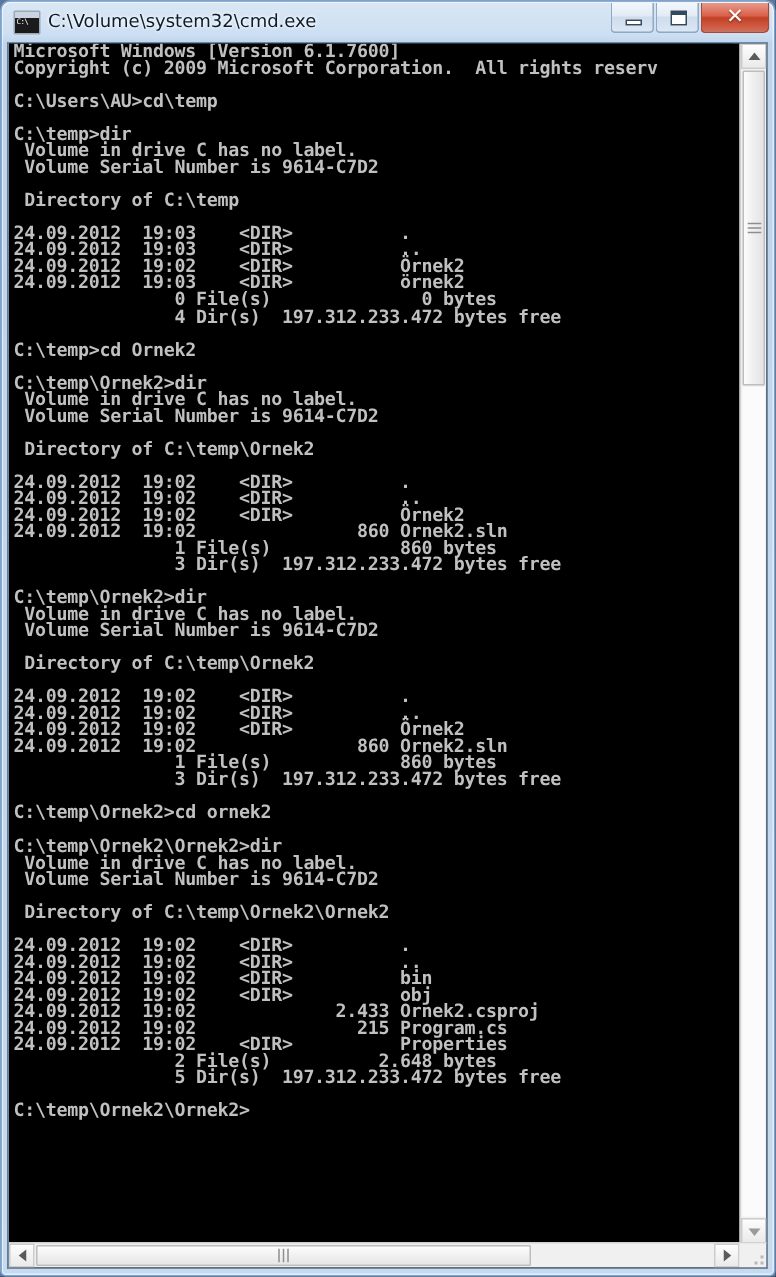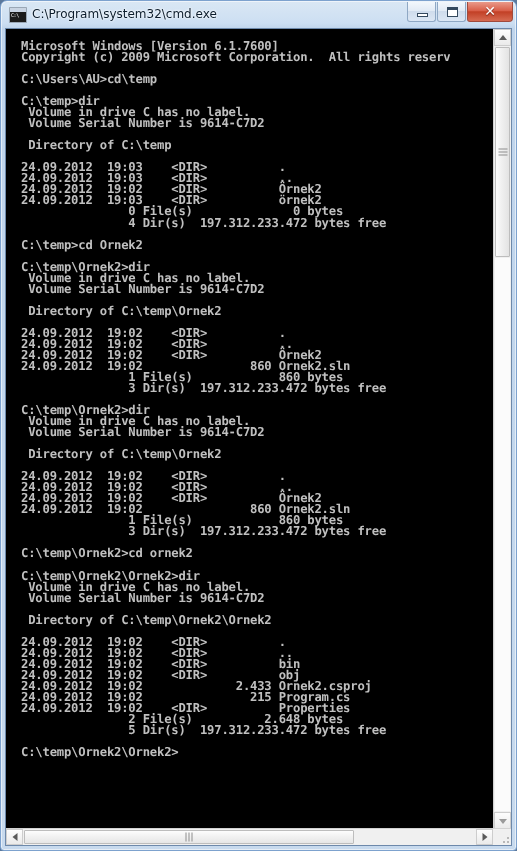--- a/index.html
+++ b/index.html
@@ -149,21 +149,21 @@
     left: 0; top: 0;
     width: 482px; height: 800px;
     background: #000000;
     overflow: hidden;
     padding: 0;
   }
   .console-text {
     position: absolute;
     left: 3px;
     top: 0px;
-    margin: 12px;
+    margin: 0;
     color: #c0c0c0;
     font-family: "DejaVu Sans Mono", "Liberation Mono", monospace;
     font-size: 12.2px;
     line-height: 11.03px;
     white-space: pre;
     letter-spacing: -0.18px;
     font-weight: bold;
     -webkit-font-smoothing: none;
     text-rendering: geometricPrecision;
   }
@@ -284,21 +284,21 @@
 <body>
 
 <div class="window">
   <div class="frame-outer"></div>
 
   <div class="titlebar">
     <div class="title-icon">
       <div class="ic-top"></div>
       <div class="ic-txt">C:\</div>
     </div>
-    <div class="title-text">C:\Program\system32\cmd.exe</div>
+    <div class="title-text">C:\Volume\system32\cmd.exe</div>
 
     <div class="capbtns">
       <div class="capbtn first">
         <span class="glyph-min"></span>
       </div>
       <div class="capbtn">
         <span class="glyph-max"></span>
       </div>
       <div class="capbtn close">
         <span class="glyph-close">✕</span>

